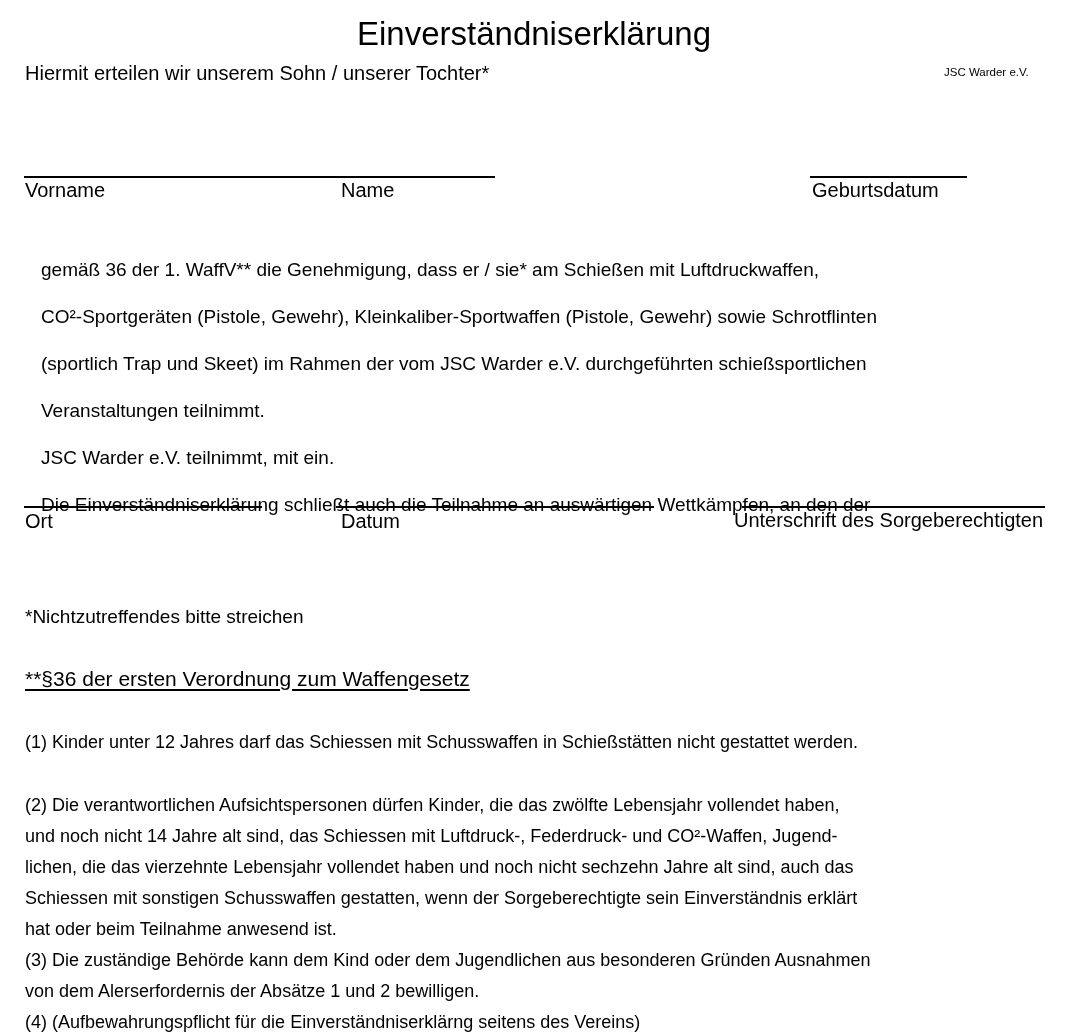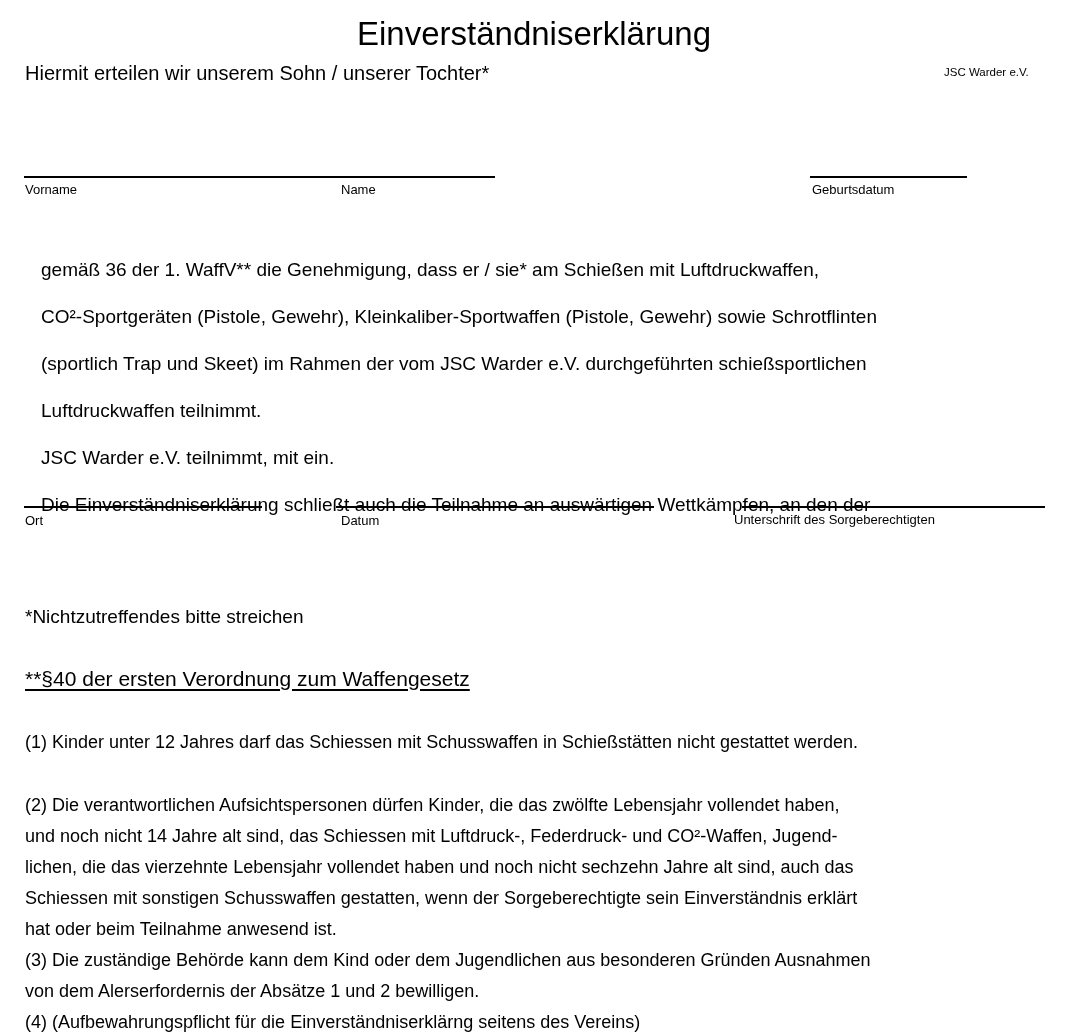--- a/index.html
+++ b/index.html
@@ -50,21 +50,21 @@
   }
 
   
   .rule {
     position: absolute;
     height: 0;
     border-top: 2px solid #000000;
   }
   .field-caption {
     position: absolute;
-    font-size: 13px;
+    font-size: 20px;
     line-height: 18px;
     white-space: nowrap;
   }
 
   
   .body-block {
     position: absolute;
     left: 25px;
     font-size: 19px;
     line-height: 31px;
@@ -122,36 +122,36 @@
   <div class="rule" style="left:810px; top:176px; width:157px;"></div>
 
   <div class="field-caption" style="left:25px; top:181px;">Vorname</div>
   <div class="field-caption" style="left:341px; top:181px;">Name</div>
   <div class="field-caption" style="left:812px; top:181px;">Geburtsdatum</div>
 
   <div class="body-block" style="top:238px;">
     <p>gemäß  36 der 1. WaffV** die Genehmigung, dass er / sie* am Schießen mit Luftdruckwaffen,</p>
     <p>CO²-Sportgeräten (Pistole, Gewehr), Kleinkaliber-Sportwaffen (Pistole, Gewehr) sowie Schrotflinten</p>
     <p>(sportlich Trap und Skeet) im Rahmen der vom JSC Warder e.V. durchgeführten schießsportlichen</p>
-    <p>Luftdruckwaffen teilnimmt.</p>
+    <p>Veranstaltungen teilnimmt.</p>
     <p>JSC Warder e.V. teilnimmt, mit ein.</p>
     <p>Die Einverständniserklärung schließt auch die Teilnahme an auswärtigen Wettkämpfen, an den der</p>
   </div>
 
   <div class="rule" style="left:24px; top:506px; width:238px;"></div>
   <div class="rule" style="left:336px; top:506px; width:318px;"></div>
   <div class="rule" style="left:742px; top:506px; width:303px;"></div>
 
   <div class="field-caption" style="left:25px; top:512px;">Ort</div>
   <div class="field-caption" style="left:341px; top:512px;">Datum</div>
   <div class="field-caption" style="left:734px; top:511px;">Unterschrift des Sorgeberechtigten</div>
 
   <div class="note-line">*Nichtzutreffendes bitte streichen</div>
 
-  <div class="law-heading">**§40 der ersten Verordnung zum Waffengesetz</div>
+  <div class="law-heading">**§36 der ersten Verordnung zum Waffengesetz</div>
 
   <div class="law-para" style="top:727px;">
     <p>(1) Kinder unter 12 Jahres darf das Schiessen mit Schusswaffen in Schießstätten nicht gestattet werden.</p>
   </div>
 
   <div class="law-para" style="top:790px;">
     <p>(2) Die verantwortlichen Aufsichtspersonen dürfen Kinder, die das zwölfte Lebensjahr vollendet haben,</p>
     <p>und noch nicht 14 Jahre alt sind, das Schiessen mit Luftdruck-, Federdruck- und CO²-Waffen, Jugend-</p>
     <p>lichen, die das vierzehnte Lebensjahr vollendet haben und noch nicht sechzehn Jahre alt sind, auch das</p>
     <p>Schiessen mit sonstigen Schusswaffen gestatten, wenn der Sorgeberechtigte sein Einverständnis erklärt</p>

